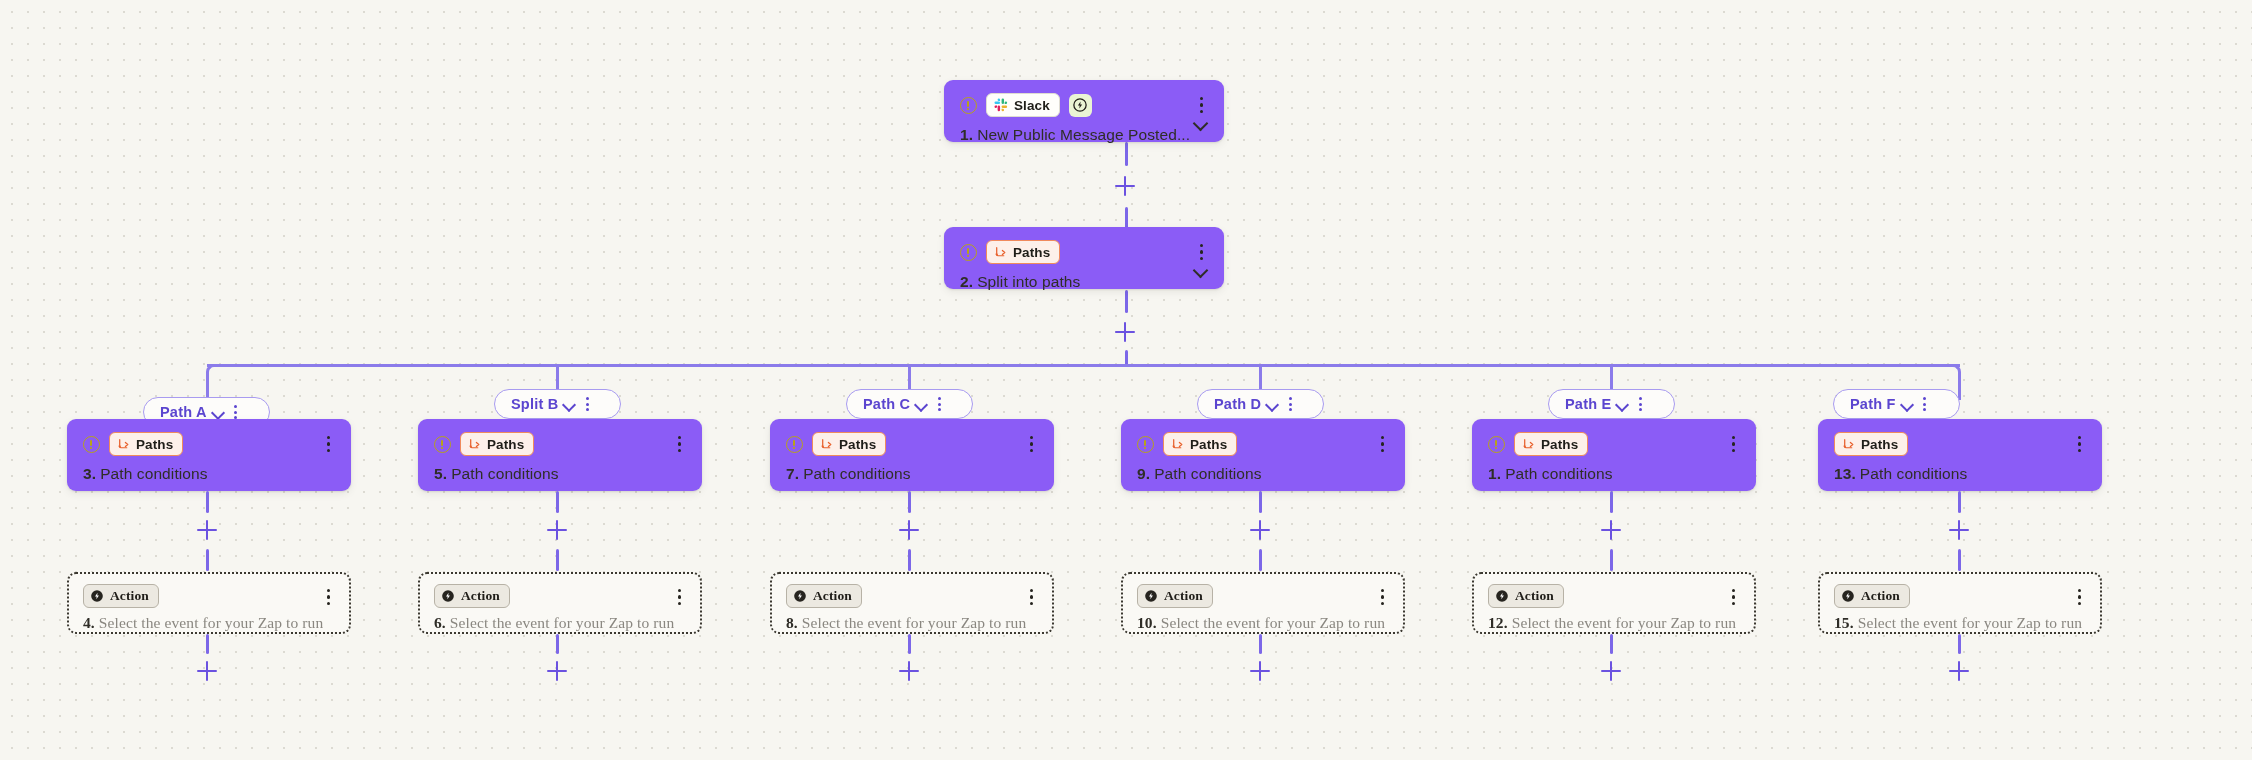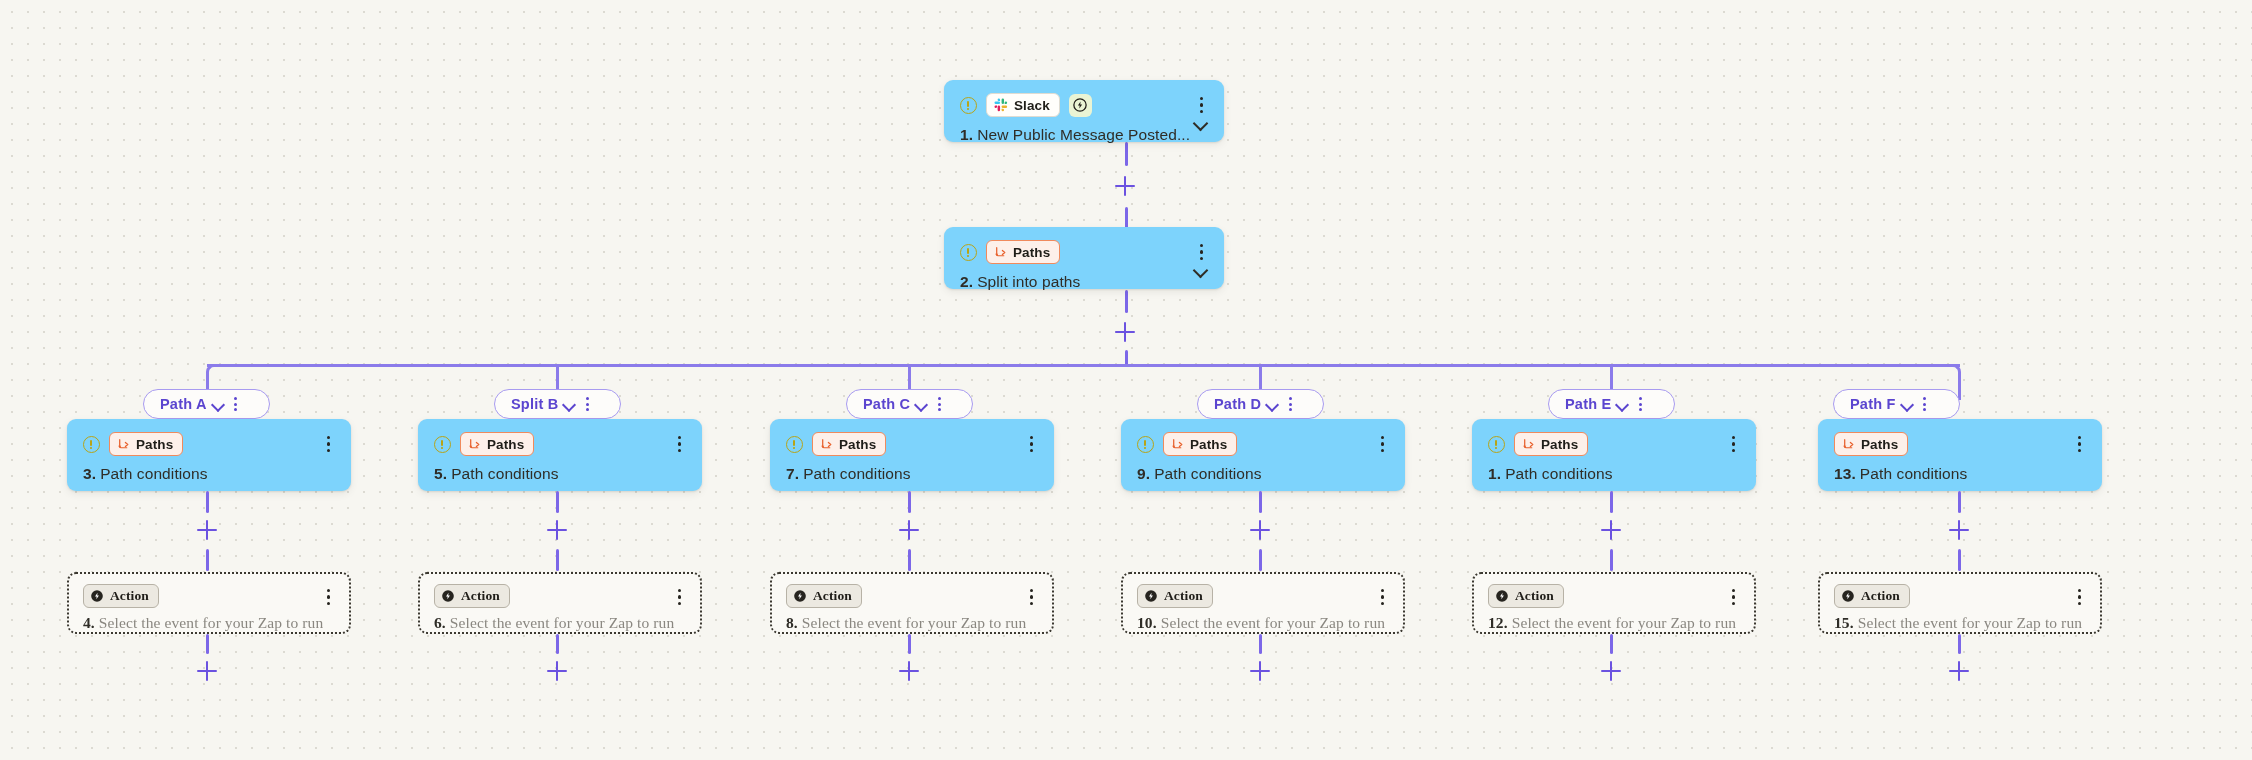--- a/index.html
+++ b/index.html
@@ -63,21 +63,21 @@
     position: absolute;
     background: #6b52e0;
     border-radius: 1px;
   }
   .plus i.h { left: 1px; top: 9.5px; width: 20px; height: 2.6px; }
   .plus i.v { top: 1px; left: 9.5px; height: 20px; width: 2.6px; }
 
   
   .card {
     position: absolute;
-    background: #7dd3fc;
+    background: #8b5cf6;
     border-radius: 9px;
     box-shadow: 0 1px 2px rgba(30,25,15,.10), 0 3px 9px rgba(30,25,15,.07);
     padding: 13px 16px 12px 16px;
   }
   .card.dashed {
     background: #faf9f5;
     border: 2px dotted #3b3830;
     box-shadow: none;
     padding: 11px 14px 10px 14px;
     font-family: Liberation Serif, serif;
@@ -346,21 +346,21 @@
     </div>
     <div class="kebab">
         <span></span>
         <span></span>
         <span></span>
       </div>
     <div class="chev"></div>
   </div>
 
   <div id="branch-layer">
-      <div class="path-pill" style="left:143px; top:389px; width:127px;">
+      <div class="path-pill" style="left:143px; top:397px; width:127px;">
         <span class="label">Path A</span>
         <span class="pill-chev"></span>
         <span class="pill-kebab">
           <span></span>
           <span></span>
           <span></span>
         </span>
       </div>
       <div class="card" style="left:67px; top:419px; width:284px; height:72px;">
         <div class="card-top">

